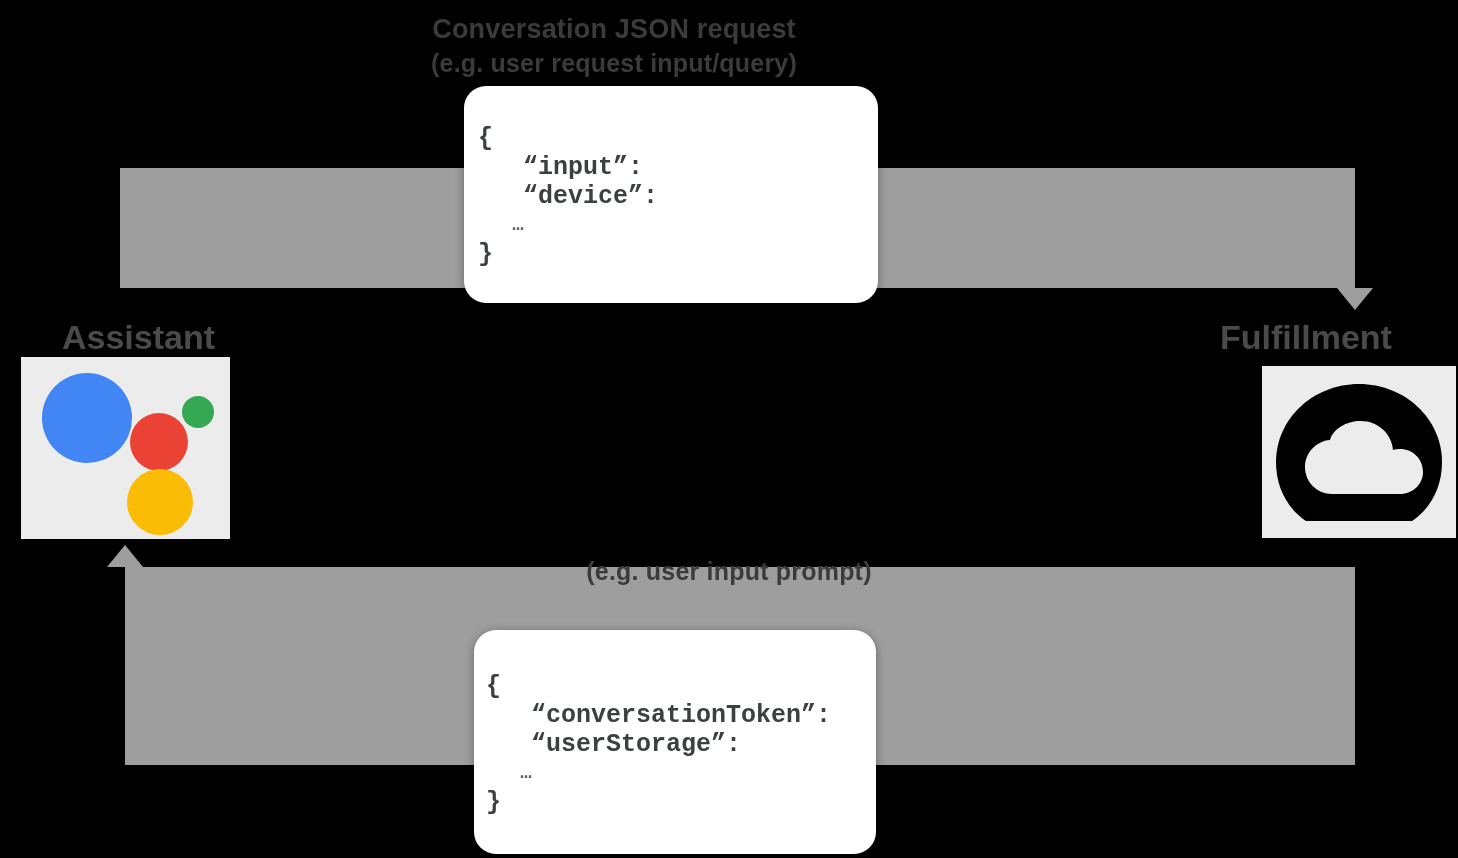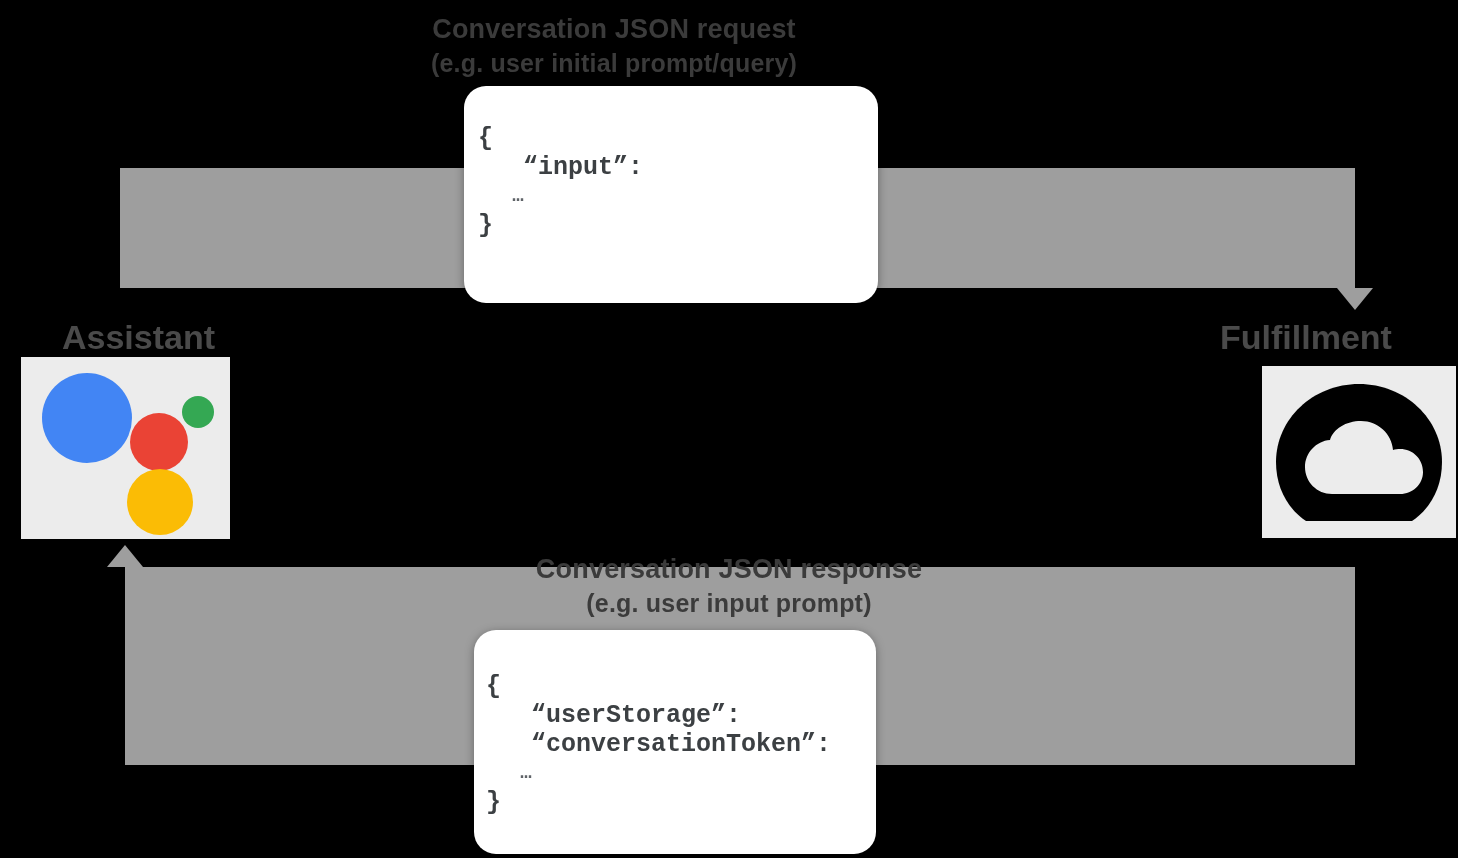--- a/index.html
+++ b/index.html
@@ -156,26 +156,27 @@
     </g>
 
     <g>
       <rect x="125" y="567" width="1230" height="198" fill="#9e9e9e"></rect>
       <polygon points="107,567 143,567 125,545" fill="#9e9e9e"></polygon>
     </g>
   </svg>
 
   <div class="flow-label" id="top-flow-label">
     <span class="title">Conversation JSON request</span>
-    <span class="subtitle">(e.g. user initial prompt/query)</span>
+    <span class="subtitle">(e.g. user request input/query)</span>
   </div>
 
   <div class="json-card" id="request-card">
     <span class="line">{</span>
     <span class="line">   “input”:</span>
+    <span class="line">   “device”:</span>
     <span class="line ellipsis">   …</span>
     <span class="line">}</span>
   </div>
 
   <div class="endpoint-label" id="assistant-label">Assistant</div>
 
   <div class="icon-tile" id="assistant-tile">
     <svg class="tile-svg" viewBox="0 0 209 182" xmlns="http://www.w3.org/2000/svg">
       <rect x="0" y="0" width="209" height="182" fill="#ececec"></rect>
       <circle cx="66" cy="61" r="45" fill="#4285f4"></circle>
@@ -202,25 +203,24 @@
                C 151 83 161 93 161 106
                C 161 118 151 128 138 128
                L 70 128
                C 55 128 43 116 43 101
                C 43 87 54 75 68 74
                C 71 63 84 55 99 55 Z" fill="#ececec"></path>
     </svg>
   </div>
 
   <div class="flow-label" id="bottom-flow-label">
-    <span class="title">Conversation JSON response</span>
     <span class="subtitle">(e.g. user input prompt)</span>
   </div>
 
   <div class="json-card" id="response-card">
     <span class="line">{</span>
+    <span class="line">   “conversationToken”:</span>
     <span class="line">   “userStorage”:</span>
-    <span class="line">   “conversationToken”:</span>
     <span class="line ellipsis">   …</span>
     <span class="line">}</span>
   </div>
 
 </div>
 
 </body></html>

